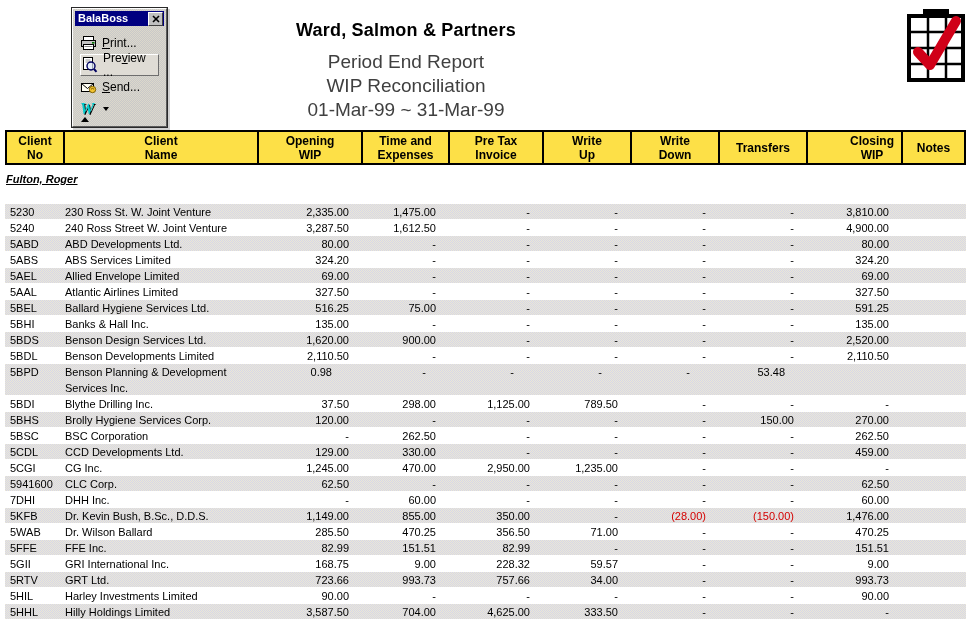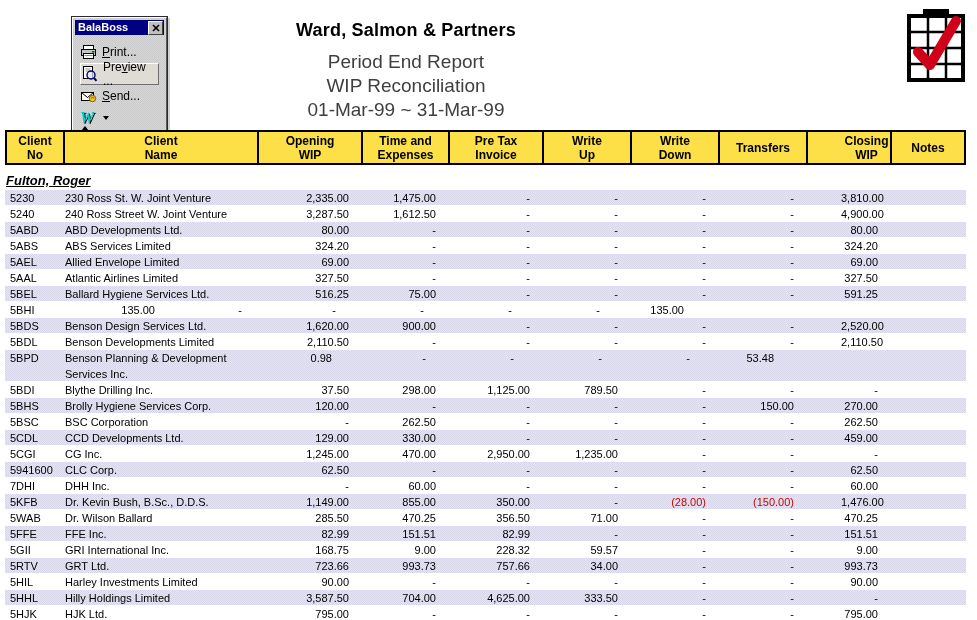--- a/index.html
+++ b/index.html
@@ -6,21 +6,21 @@
   body{
     width:977px;height:620px;position:relative;overflow:hidden;
     background:#fff;font-family:"Liberation Sans",sans-serif;color:#000;
   }
   
   .report-header{position:absolute;top:20px;left:0;width:812px;text-align:center;}
   .company{font-size:18px;font-weight:bold;letter-spacing:.2px;margin-bottom:9px;}
   .sub{font-size:19px;color:#404040;line-height:24px;}
   
   .mini-window{
-    position:absolute;left:71px;top:16px;width:97px;box-sizing:border-box;
+    position:absolute;left:71px;top:7px;width:97px;box-sizing:border-box;
     border:1px solid #2a2a2a;background:#c0c0c0;
     box-shadow:2px 2px 0 rgba(0,0,0,.18);
   }
   .mini-inner{
     border-top:1px solid #fff;border-left:1px solid #fff;
     border-right:1px solid #5a5a5a;border-bottom:1px solid #5a5a5a;
     padding:2px;
     background:conic-gradient(#c9c9c9 0 25%, #dcd8cb 25% 50%, #c9c9c9 50% 75%, #dcd8cb 75%);
     background-size:2px 2px;
   }
@@ -54,22 +54,22 @@
   .wip-table{position:absolute;left:5px;top:130px;width:961px;}
   .header-row{display:flex;height:35px;box-sizing:border-box;border:2px solid #000;background:#fde047;}
   .hcell{
     box-sizing:border-box;border-right:2px solid #000;
     display:flex;align-items:center;justify-content:center;text-align:center;
     font-weight:bold;font-size:12px;line-height:14px;white-space:pre-line;
   }
   .hcell:last-child{border-right:none;}
   .col0{width:58px;}  .col1{width:194px;} .col2{width:104px;} .col3{width:87px;}
   .col4{width:94px;}  .col5{width:88px;}  .col6{width:88px;} .col7{width:88px;}
-  .col8{width:84px;padding-left:35px;}  .col9{width:97px;flex:1;}
-  .group-label{margin:8px 0 2px 1px;font-size:13px;font-weight:bold;font-style:italic;text-decoration:underline;}
+  .col8{width:95px;padding-left:35px;}  .col9{width:97px;flex:1;}
+  .group-label{margin:8px 0 19px 1px;font-size:11px;font-weight:bold;font-style:italic;text-decoration:underline;}
   .trow{display:flex;min-height:16px;line-height:16px;font-size:11px;align-items:stretch;}
   .trow.shaded{
     background:conic-gradient(#d6d6e8 0 25%, #ebe8d5 25% 50%, #d6d6e8 50% 75%, #ebe8d5 75%);
     background-size:2px 2px;
     box-shadow:inset 0 -1px 0 #fff;
   }
   .cell{box-sizing:border-box;}
   .cell-no{padding-left:5px;}
   .cell-name{padding-left:2px;padding-right:6px;}
   .num{text-align:right;padding-right:12px;}
@@ -263,20 +263,21 @@
         <div class="cell col3 num">75.00</div>
         <div class="cell col4 num">-</div>
         <div class="cell col5 num">-</div>
         <div class="cell col6 num">-</div>
         <div class="cell col7 num">-</div>
         <div class="cell col8 num">591.25</div>
         <div class="cell col9"></div>
       </div>
       <div class="trow">
         <div class="cell col0 cell-no">5BHI</div>
+        <div class="cell col1 cell-name">Banks &amp; Hall Inc.</div>
         <div class="cell col2 num">135.00</div>
         <div class="cell col3 num">-</div>
         <div class="cell col4 num">-</div>
         <div class="cell col5 num">-</div>
         <div class="cell col6 num">-</div>
         <div class="cell col7 num">-</div>
         <div class="cell col8 num">135.00</div>
         <div class="cell col9"></div>
       </div>
       <div class="trow shaded">

